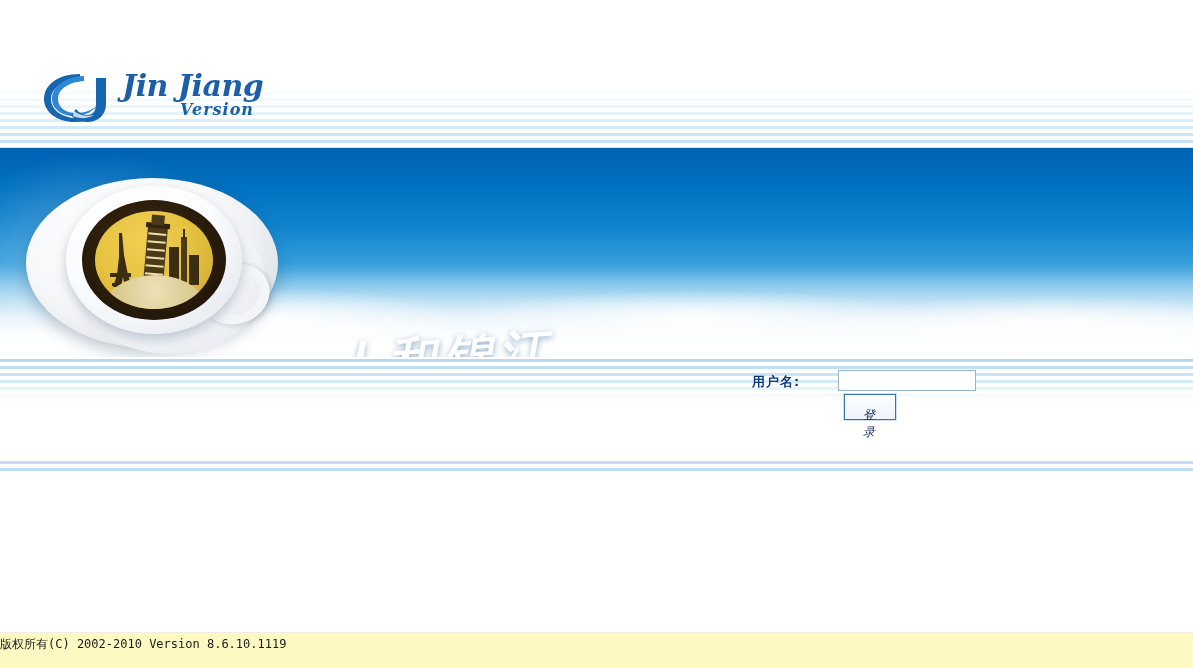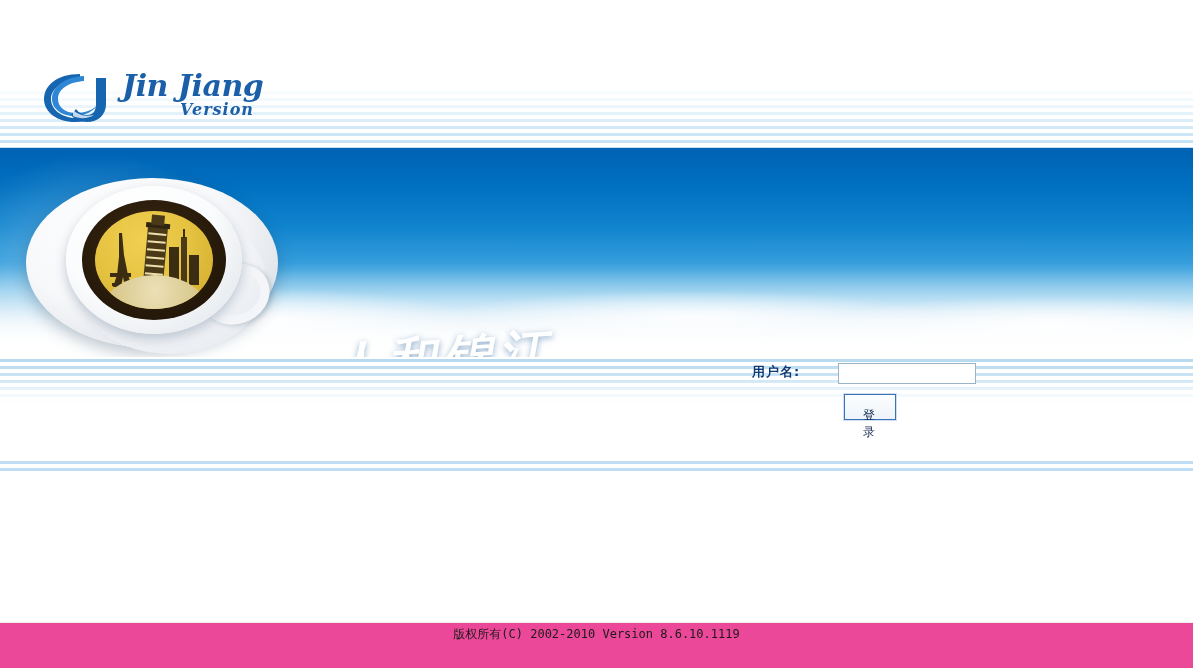--- a/index.html
+++ b/index.html
@@ -256,21 +256,21 @@
   }
 
   .login-form {
     position: absolute;
     left: 752px;
     top: 6px;
     width: 260px;
   }
   .form-row {
     display: flex;
-    align-items: flex-start;
+    align-items: flex-end;
     height: 28px;
     margin-bottom: 2px;
     gap: 12px;
   }
   .form-label {
     width: 74px;
     text-align: left;
     font-family: "DejaVu Sans", sans-serif;
     font-weight: bold;
     font-size: 13px;
@@ -333,39 +333,39 @@
     background: linear-gradient(to bottom, #fcfdfe 0%, #eef4fa 100%);
     font-family: "DejaVu Sans", sans-serif;
     font-size: 12px;
     font-weight: normal;
     color: #12264f;
     letter-spacing: 2px;
     cursor: pointer;
     padding: 12px;
     box-sizing: border-box;
     outline: 1px solid #cfdff0;
+    font-style: italic;
   }
 
   
   .content-blank {
     width: 1193px;
     height: 288px;
     background: #ffffff;
   }
   .footer {
     position: absolute;
     left: 0;
     bottom: 0;
     width: 1193px;
-    height: 46px;
+    height: 36px;
     border-top: 1px solid #f0eee2;
-    background: #ec4899;
+    background: #fef9c3;
     display: flex;
     align-items: flex-start;
-    justify-content: center;
     box-sizing: border-box;
   }
   .footer-text {
     font-family: "DejaVu Sans Mono", monospace;
     font-size: 12px;
     color: #1a1a1a;
     white-space: nowrap;
     padding-top: 3px;
   }
 </style>

